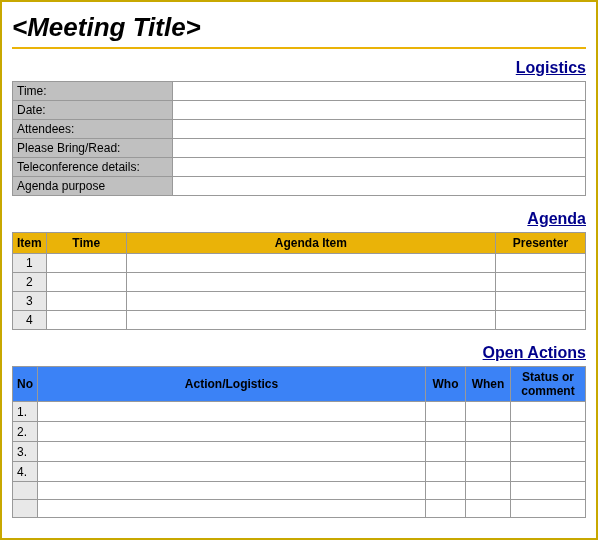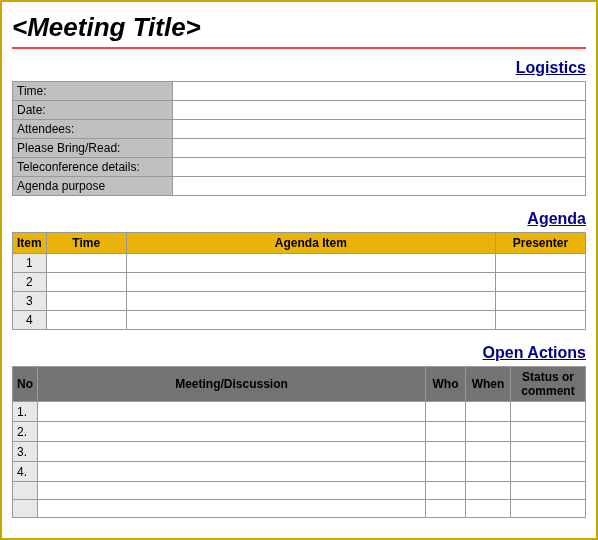--- a/index.html
+++ b/index.html
@@ -9,21 +9,21 @@
       background: #fff;
       width: 598px;
       min-height: 540px;
       border: 2px solid #c8a800;
       padding: 10px;
     }
     .page-title {
       font-size: 26px;
       font-weight: bold;
       color: #000;
-      border-bottom: 2px solid #ef4444;
+      border-bottom: 2px solid #eab308;
       padding-bottom: 4px;
       margin-bottom: 10px;
       font-style: italic;
     }
     .section-title {
       font-size: 16px;
       font-weight: bold;
       color: #00008B;
       text-decoration: underline;
       margin-bottom: 4px;
@@ -81,21 +81,21 @@
       width: 90px;
     }
     
     .actions-table {
       width: 100%;
       border-collapse: collapse;
     }
     .actions-table th {
       border: 1px solid #999;
       padding: 3px 4px;
-      background-color: #737373;
+      background-color: #3b82f6;
       text-align: center;
       font-weight: bold;
     }
     .actions-table td {
       border: 1px solid #999;
       padding: 2px 4px;
       height: 18px;
     }
     .actions-table td.no-cell {
       background-color: #e8e8e8;
@@ -202,21 +202,21 @@
       </tbody>
   </table>
 </div>
 
 <div class="section-gap">
   <div class="section-title">Open Actions</div>
   <table class="actions-table">
     <thead>
       <tr>
         <th style="width:22px">No</th>
-        <th>Meeting/Discussion</th>
+        <th>Action/Logistics</th>
         <th style="width:40px">Who</th>
         <th style="width:45px">When</th>
         <th class="status-th" style="width:75px">Status or comment</th>
       </tr>
     </thead>
     <tbody id="actions-tbody">
         <tr>
     <td class="no-cell">1.</td>
     <td class="action-cell"></td>
     <td class="who-cell"></td>

